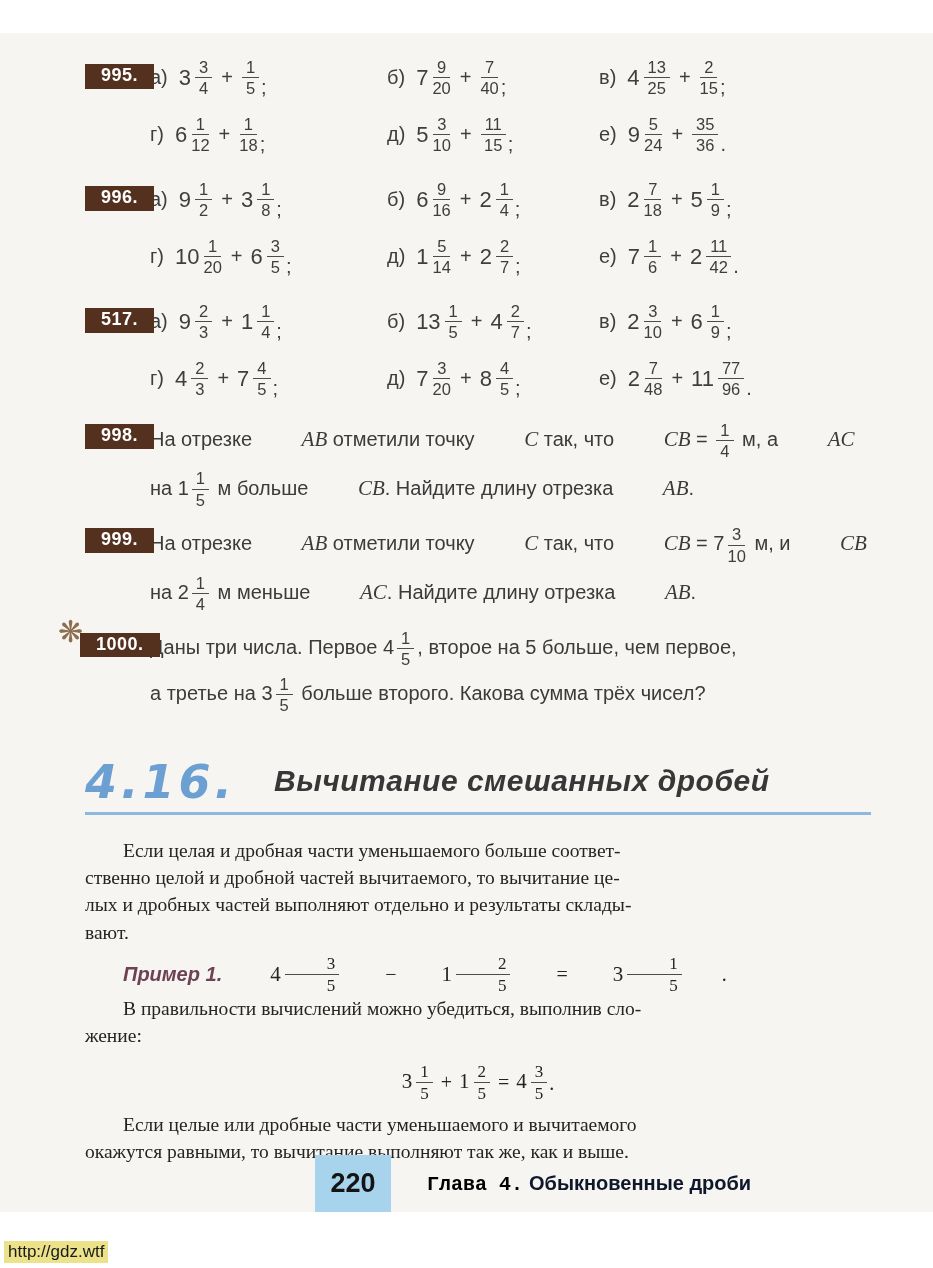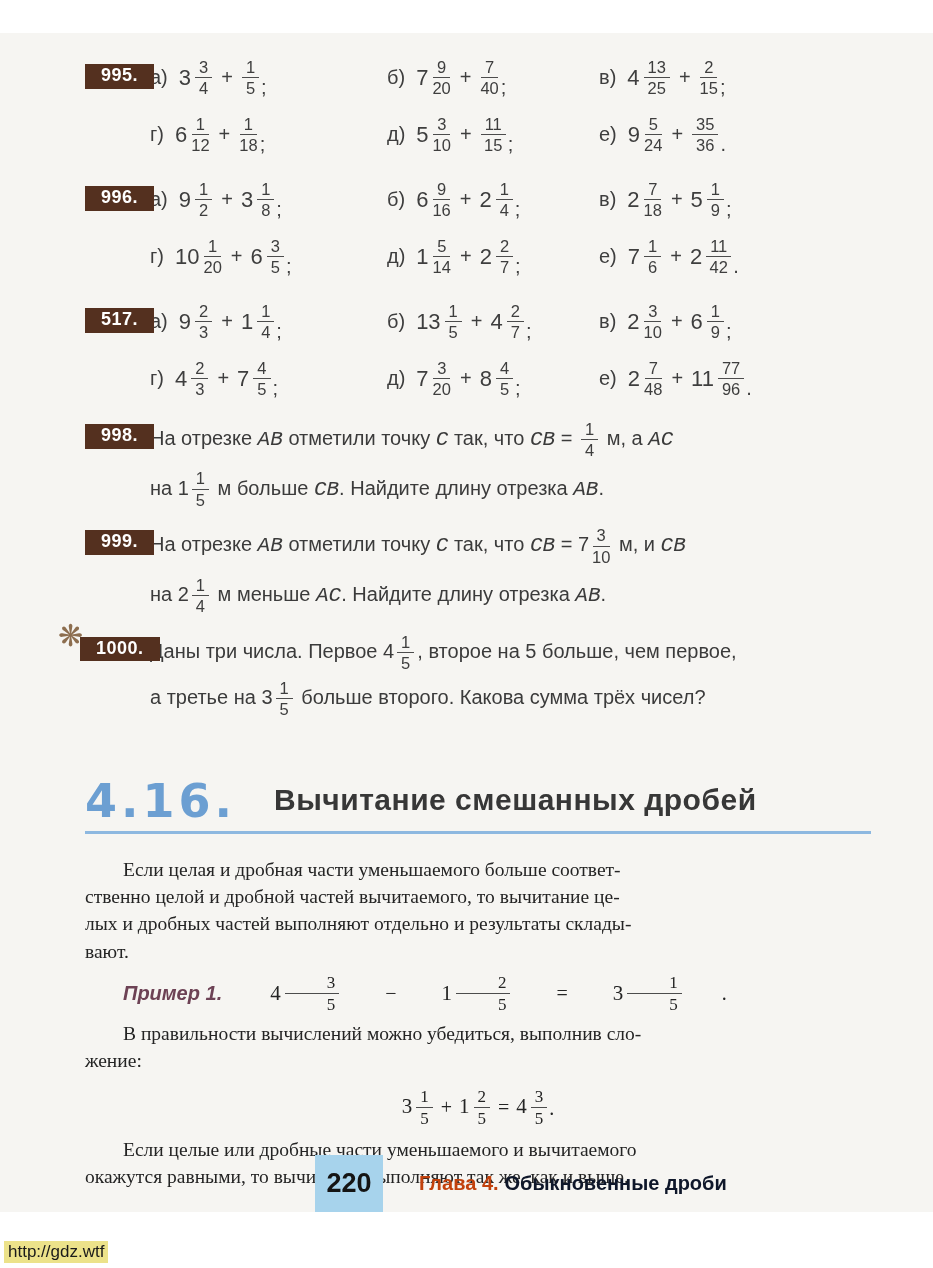--- a/index.html
+++ b/index.html
@@ -25,51 +25,51 @@
   .op{margin:0 8px;font-size:20px;}
   .punct{align-self:flex-end;padding-bottom:7px;margin-left:1px;font-size:20px;}
 
   .frac{display:inline-flex;flex-direction:column;align-items:center;vertical-align:middle;
         font-size:16.5px;line-height:1.12;margin:0 1px;color:#3e3e3e;}
   .frac .num{display:block;padding:0 4px 1px;border-bottom:1.6px solid #4c4c4c;}
   .frac .den{display:block;padding-top:1px;}
 
   .ptext{font-size:20px;color:#3b3b3b;text-align:justify;line-height:2.32;}
   .ptext .frac{margin:0 3px;}
-  .mathvar{font-family:Liberation Mono, monospace;font-style:italic;font-size:21px;}
+  .mathvar{font-family:Liberation Serif, serif;font-style:italic;font-size:21px;margin-left:44px;}
 
   
-  .section-heading{margin:53px 0 22px;}
+  .section-heading{margin:38px 0 22px;font-style:italic;}
   .sec-num{font-family:"DejaVu Sans",sans-serif;font-weight:800;font-size:46px;
            color:#6c9fd2;letter-spacing:4px;}
   .sec-title{font-family:"Liberation Sans",sans-serif;font-weight:bold;font-size:30px;
              color:#373737;margin-left:38px;vertical-align:7px;letter-spacing:.5px;}
   .sec-underline{height:3px;background:#8db8e0;margin-top:3px;}
 
   
   .article{font-family:"Liberation Serif",serif;font-size:19.5px;color:#242424;
            text-align:justify;line-height:1.4;}
   .article p{margin:0 0 2px;text-indent:38px;}
   .article .frac{font-family:"Liberation Serif",serif;font-size:17px;color:#242424;}
   .article .whole{font-size:21px;}
   .article .op{margin:0 7px;}
-  .example-line{margin:8px 0 6px;text-indent:38px;}
+  .example-line{margin:8px 0 0;text-indent:38px;}
   .example-label{color:#6d4255;font-weight:bold;font-style:italic;
                  font-family:"Liberation Sans",sans-serif;font-size:20px;margin-right:10px;}
   .centered-eq{text-align:center;margin:12px 0 8px;font-family:"Liberation Serif",serif;}
   .centered-eq .punct{align-self:flex-end;padding-bottom:6px;}
   .eqwrap{display:inline-flex;align-items:center;}
   .cell .punct,.eqwrap .punct{font-size:20px;}
 
   
   .footer{position:absolute;bottom:0;left:315px;height:57px;display:flex;align-items:center;}
-  .page-num-box{width:68px;height:57px;background:#a7d3ec;display:flex;align-items:center;
+  .page-num-box{width:76px;height:57px;background:#a7d3ec;display:flex;align-items:center;
                 justify-content:center;font-weight:bold;font-size:27px;color:#141414;}
   .chapter{margin-left:36px;font-size:20px;white-space:nowrap;}
-  .ch-bold{color:#c2410c;font-weight:bold;}
+  .ch-bold{color:#000000;font-weight:bold;font-family:Liberation Mono, monospace;}
   .ch-rest{color:#0f172a;font-weight:bold;margin-left:6px;}
 
   .watermark{position:absolute;left:4px;bottom:5px;background:#ece28a;color:#1a1a1a;
              font-size:17px;padding:1px 4px;}
 </style>
 </head>
 <body>
 
 <div class="sheet">
   <div class="page-body">

